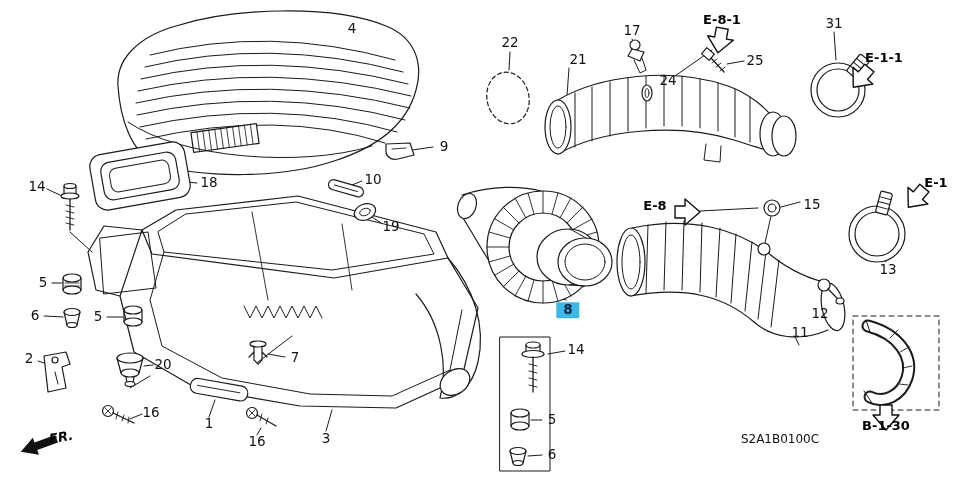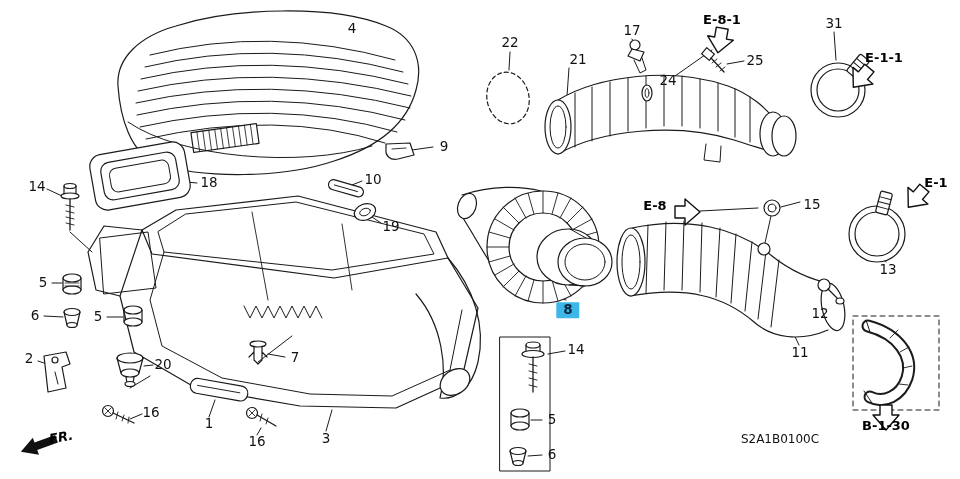--- a/index.html
+++ b/index.html
@@ -294,21 +294,21 @@
 <span class="part-label" style="left:888px;top:270px">13</span>
 <span class="part-label" style="left:43px;top:283px">5</span>
 <span class="part-label" style="left:35px;top:316px">6</span>
 <span class="part-label" style="left:98px;top:317px">5</span>
 <span class="part-label highlight" style="left:568px;top:310px">8</span>
 <span class="part-label" style="left:820px;top:314px">12</span>
 <span class="part-label" style="left:29px;top:359px">2</span>
 <span class="part-label" style="left:163px;top:365px">20</span>
 <span class="part-label" style="left:295px;top:358px">7</span>
 <span class="part-label" style="left:576px;top:350px">14</span>
-<span class="part-label" style="left:800px;top:353px">11</span>
+<span class="part-label" style="left:800px;top:333px">11</span>
 <span class="part-label" style="left:151px;top:413px">16</span>
 <span class="part-label" style="left:209px;top:424px">1</span>
 <span class="part-label" style="left:257px;top:442px">16</span>
 <span class="part-label" style="left:326px;top:439px">3</span>
 <span class="part-label" style="left:552px;top:420px">5</span>
 <span class="part-label" style="left:552px;top:455px">6</span>
 
 <span class="ref-label" style="left:722px;top:19px">E-8-1</span>
 <span class="ref-label" style="left:884px;top:57px">E-1-1</span>
 <span class="ref-label" style="left:936px;top:182px">E-1</span>

